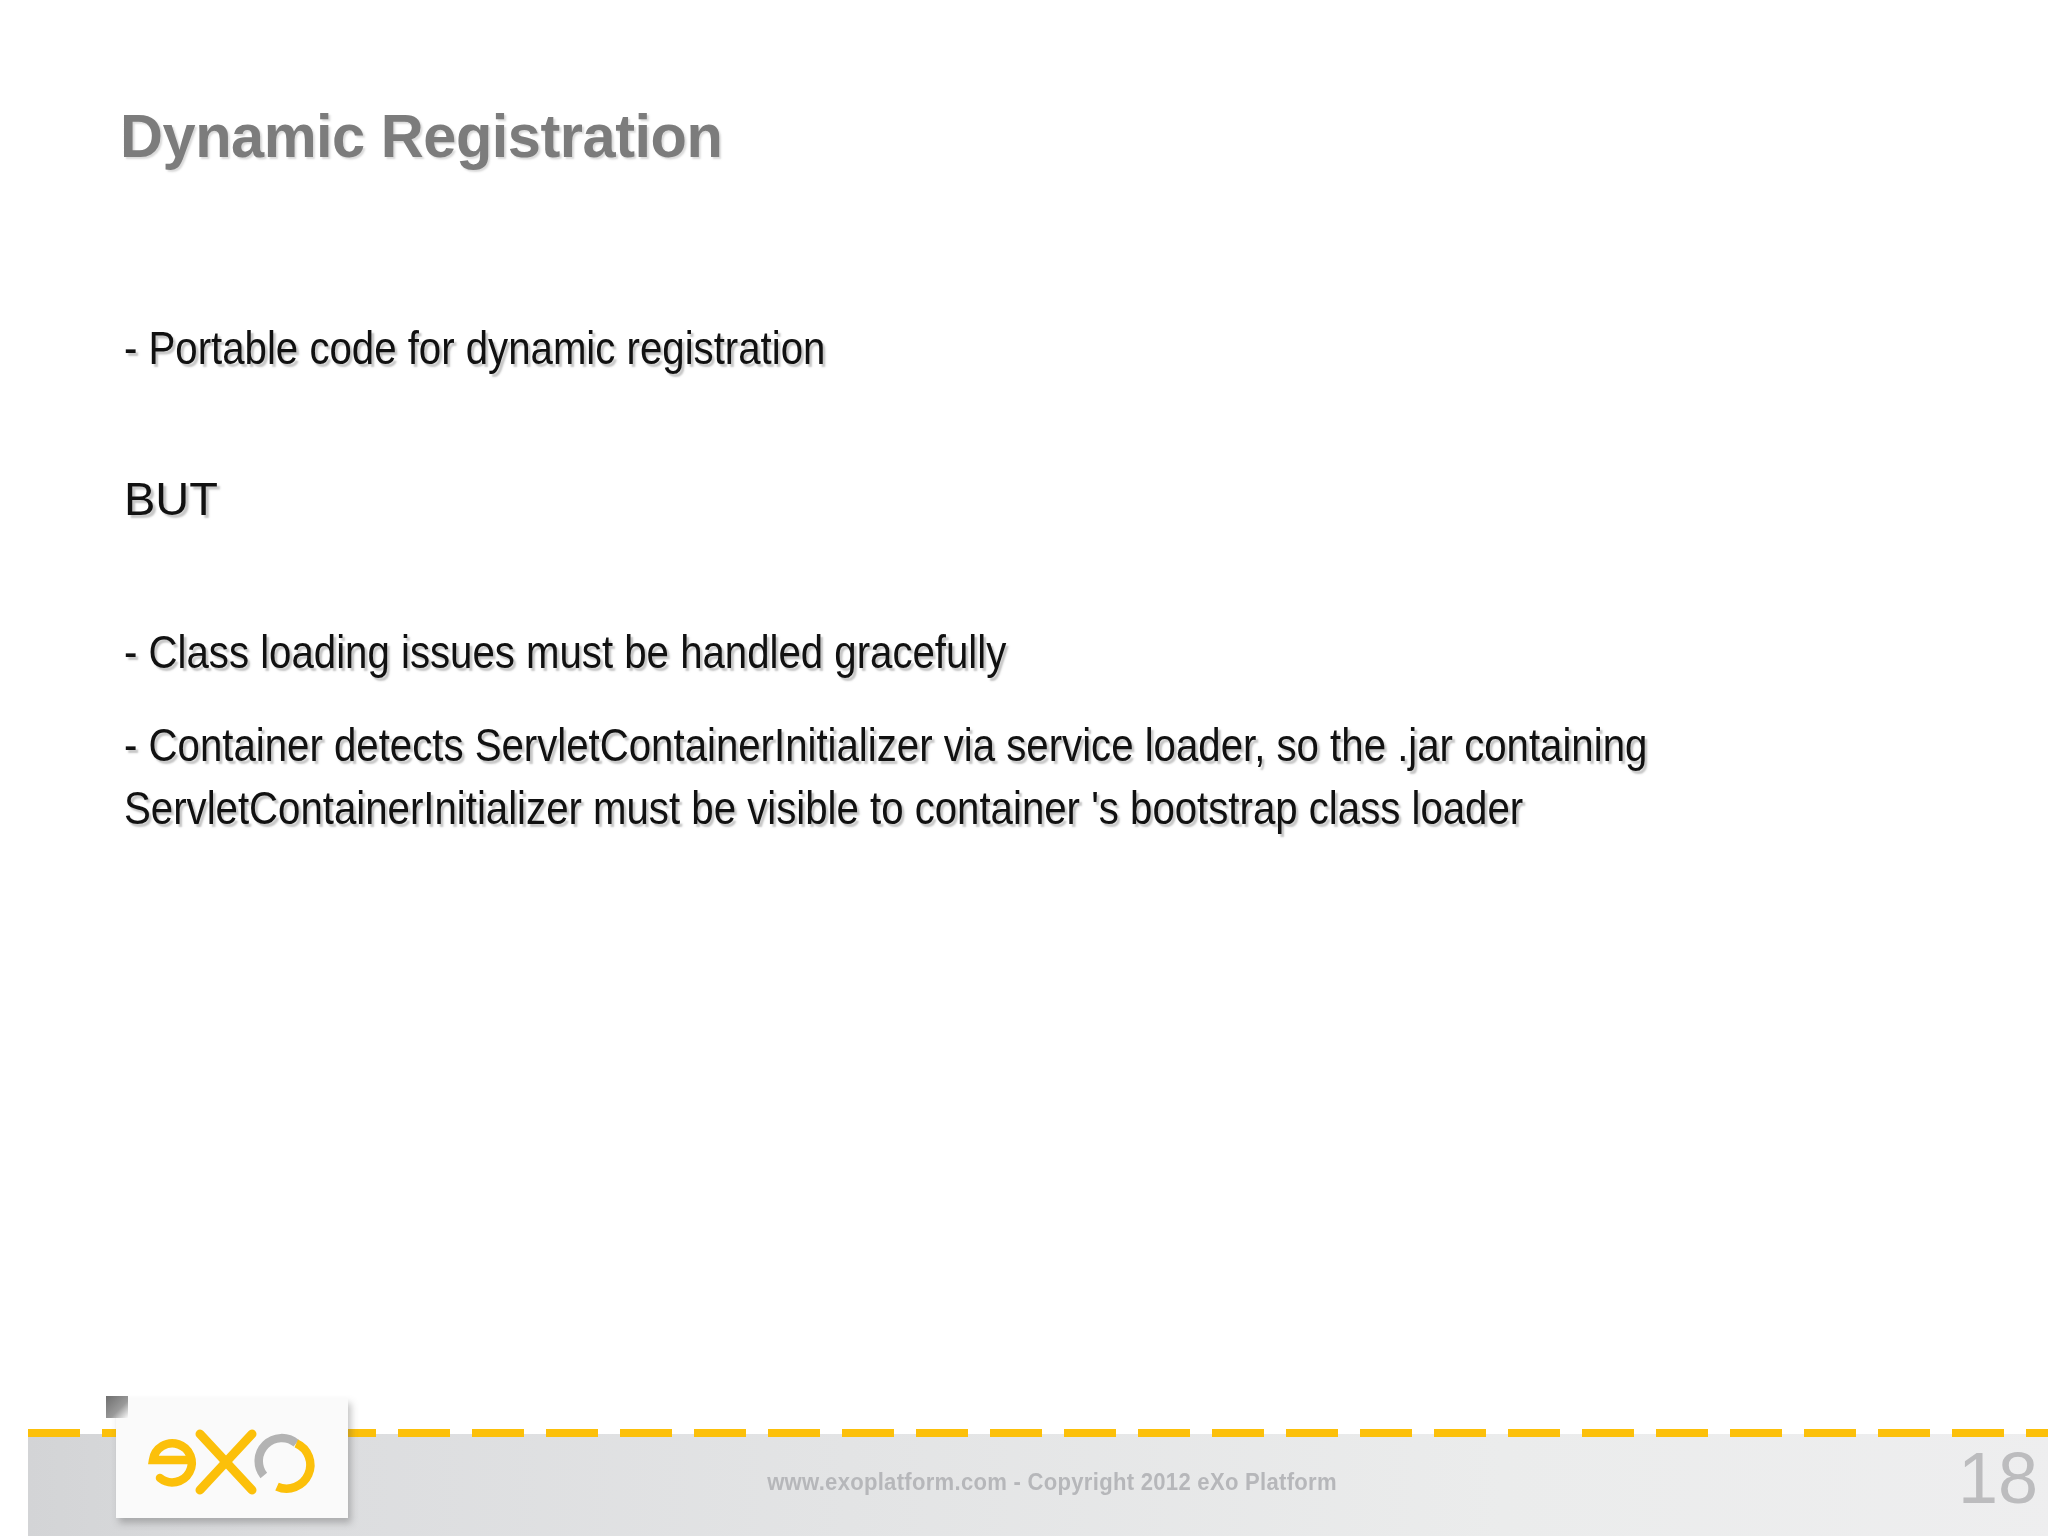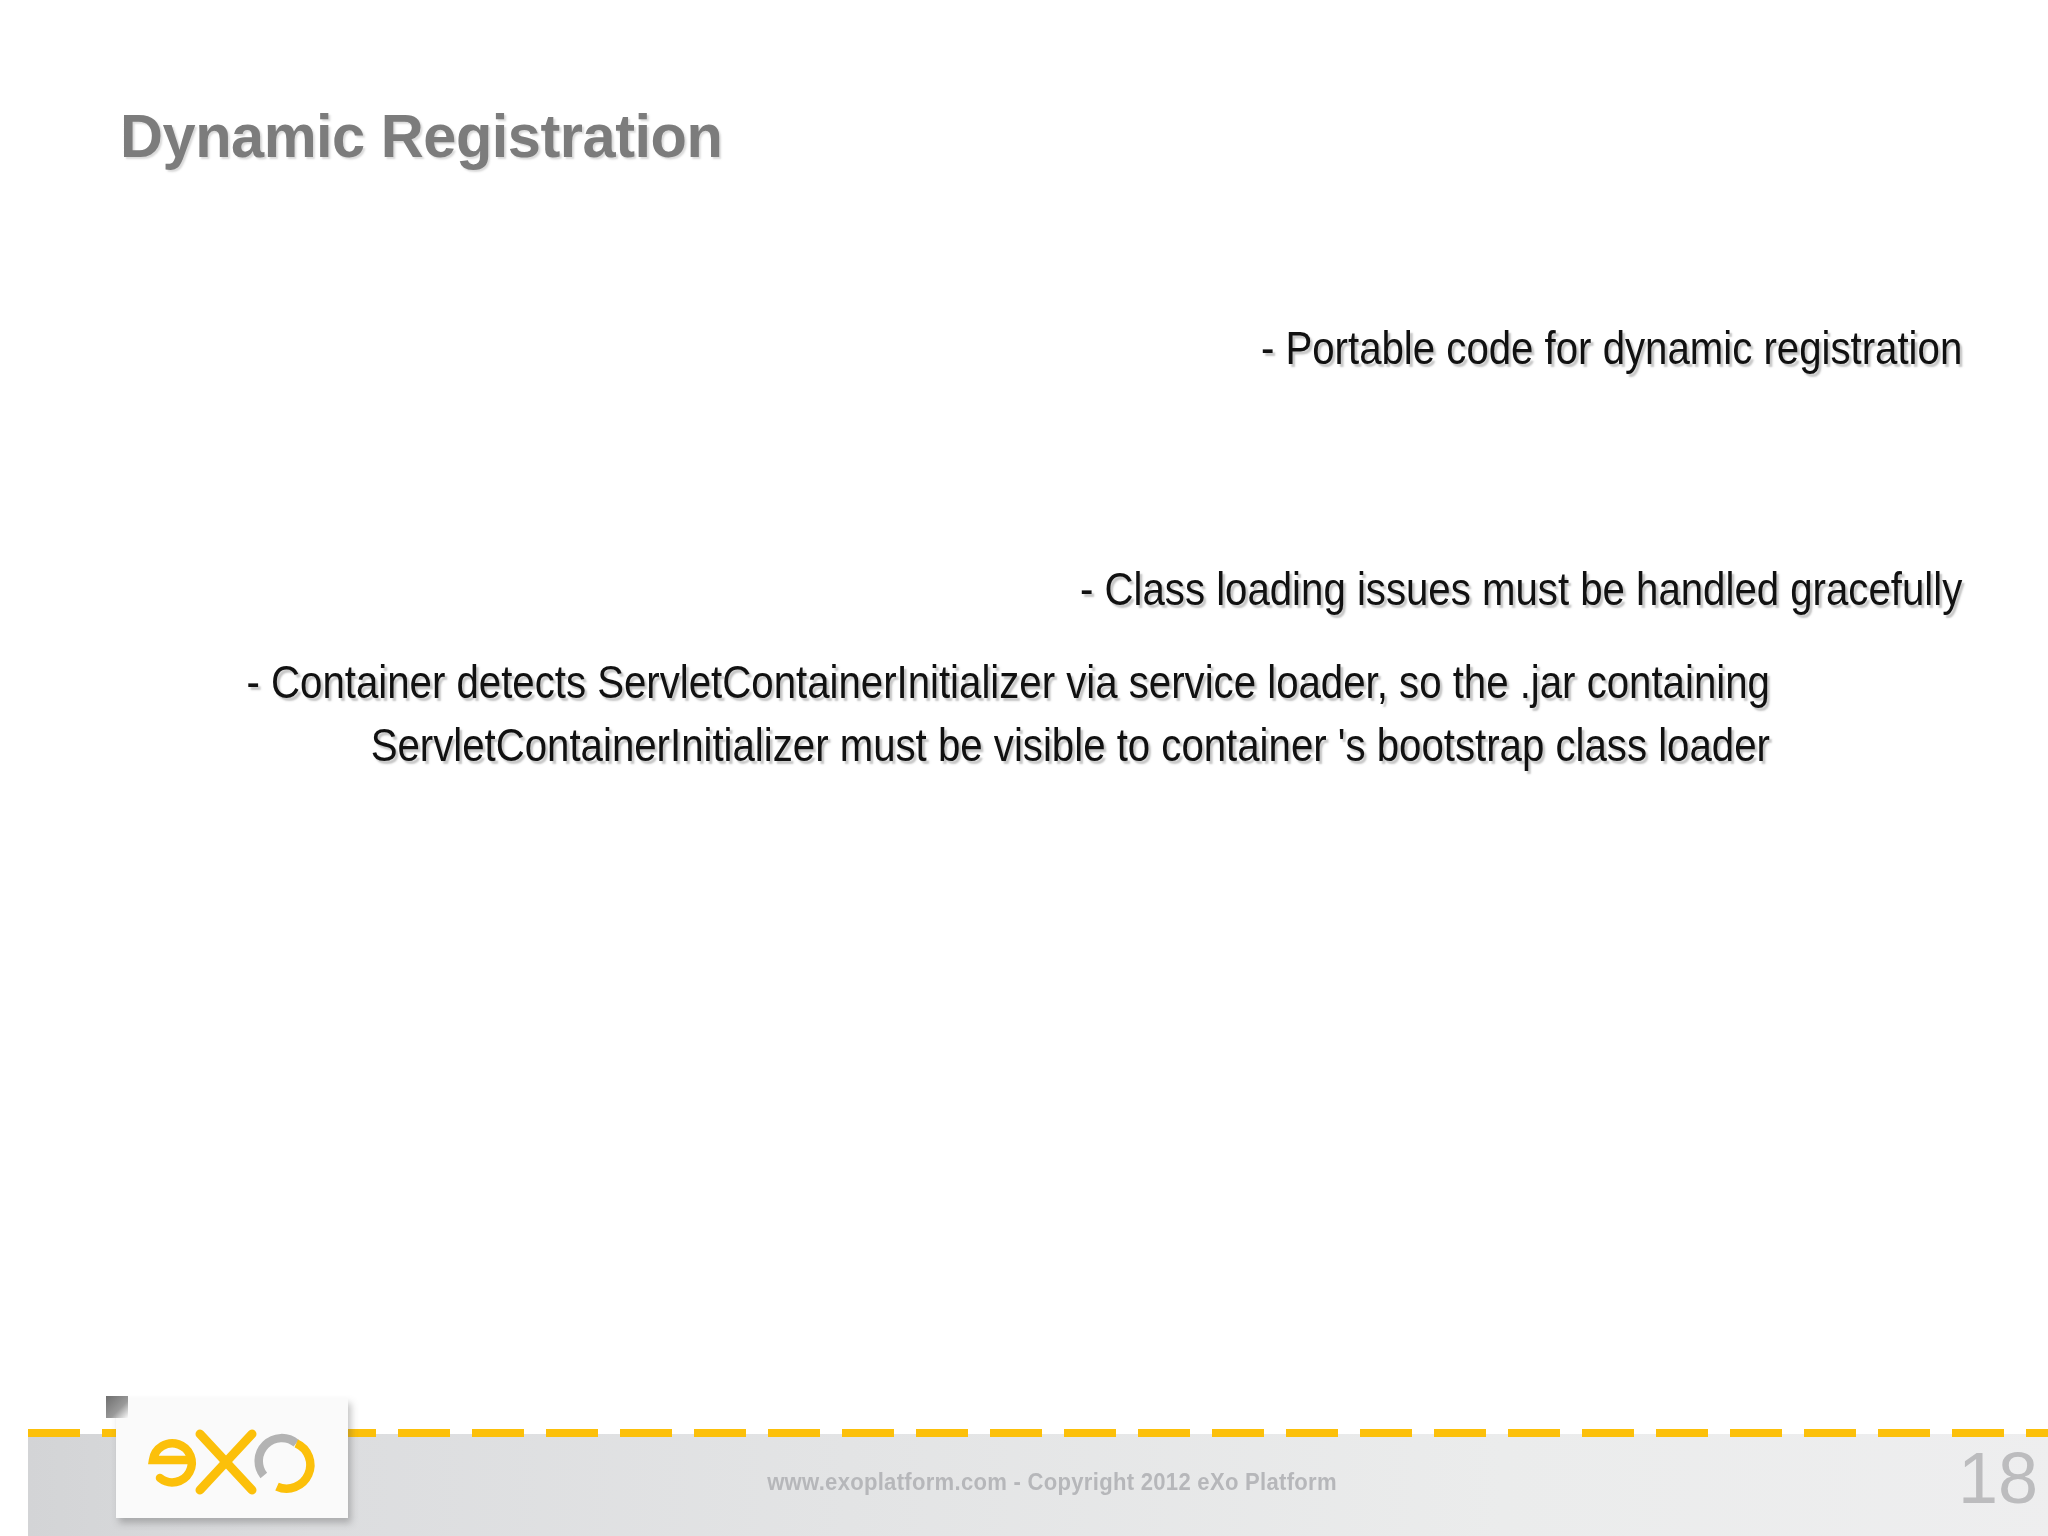--- a/index.html
+++ b/index.html
@@ -40,21 +40,20 @@
     transform-origin: left center;
     white-space: nowrap;
   }
 
   
   #body-block {
     position: absolute;
     left: 124px;
     top: 316px;
     width: 1840px;
-    text-align: right;
   }
 
   .body-line {
     color: #111111;
     font-size: 47px;
     line-height: 63px;
     text-shadow: 3px 3px 2px rgba(150,150,150,0.55);
     transform: scaleX(0.855);
     transform-origin: left top;
     width: 2150px;
@@ -174,20 +173,21 @@
 <div id="slide">
 
   <h1 id="slide-title">Dynamic Registration</h1>
 
   <div id="body-block">
 
     <div class="body-line">- Portable code for dynamic registration</div>
 
     <div class="spacer-md"></div>
 
+    <div class="body-line wide">BUT</div>
 
     <div class="spacer-lg"></div>
 
     <div class="body-line">- Class loading issues must be handled gracefully</div>
 
     <div class="spacer-sm"></div>
 
     <div class="para">- Container detects ServletContainerInitializer via service loader, so the .jar containing ServletContainerInitializer must be visible to container 's bootstrap class loader</div>
 
   </div>

